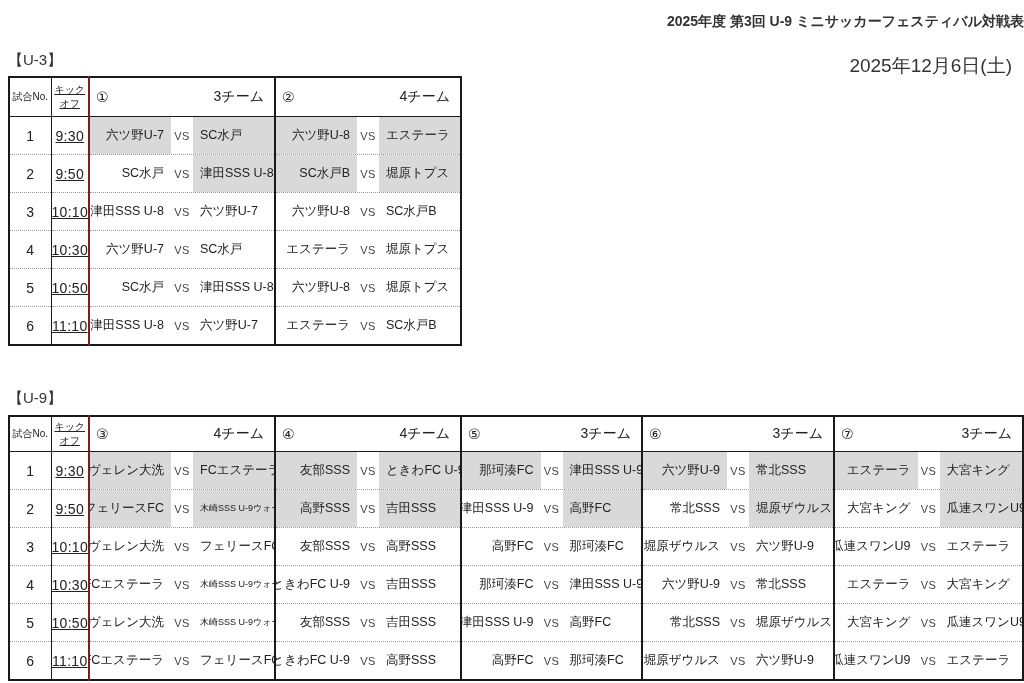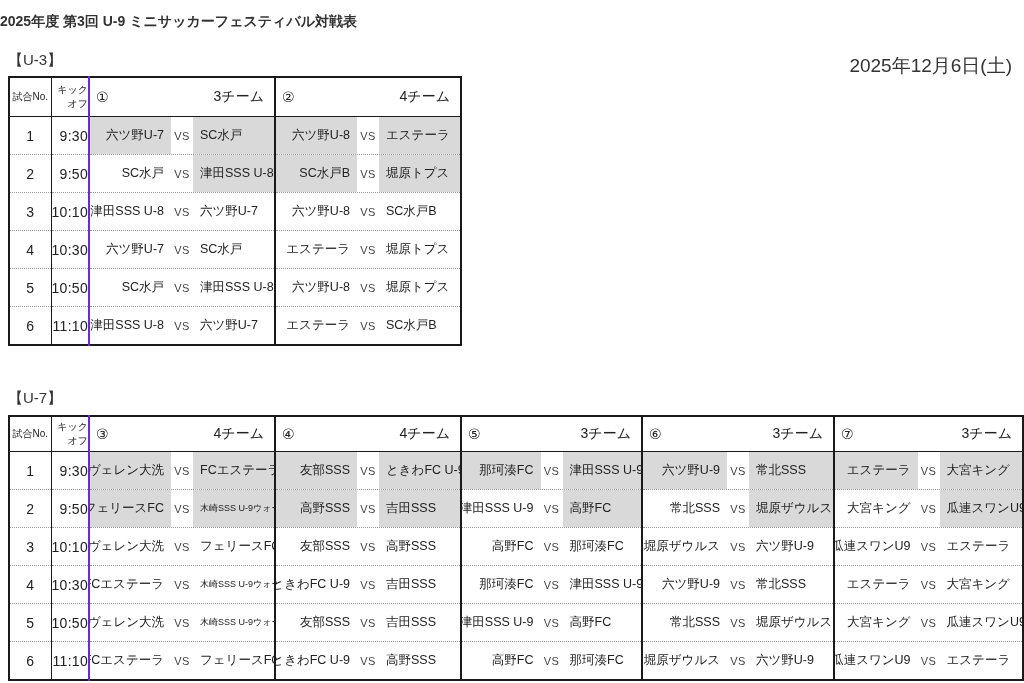--- a/index.html
+++ b/index.html
@@ -1,34 +1,34 @@
 <!DOCTYPE html>
 <html><head>
 <meta charset="utf-8">
 <style>
   html,body{margin:0;padding:0;background:#fff;}
   body{width:1024px;height:683px;position:relative;overflow:hidden;
        font-family:"Liberation Sans","DejaVu Sans",sans-serif;color:#2b2b2b;}
 
-  .title{position:absolute;top:13px;left:0;width:100%;text-align:left;
+  .title{position:absolute;top:13px;left:0;width:100%;text-align:right;
          font-size:14px;font-weight:600;color:#333;}
   .sec-head{position:absolute;font-size:15px;font-weight:500;color:#333;}
   #head-u8{top:51px;left:8px;}
   #head-u9{top:389px;left:8px;}
   #event-date{position:absolute;top:53px;right:12px;font-size:19px;color:#333;}
 
   table{position:absolute;border-collapse:collapse;table-layout:fixed;
         background:#fff;border:2px solid #1a1a1a;}
   #table-u8{top:76px;left:8px;width:452px;}
   #table-u9{top:415px;left:8px;width:1014px;}
 
   th,td{padding:0;margin:0;vertical-align:middle;}
   th{font-weight:400;}
   .no{border-right:1px solid #1a1a1a;text-align:center;}
-  .time{border-right:2px solid #6d28d9;text-align:right;}
+  .time{border-right:2px solid #7f1d1d;text-align:center;text-decoration:underline;}
   .match{border-right:2px solid #1a1a1a;}
   th.match:last-child,td.match:last-child{border-right:none;}
 
   thead th{border-bottom:1px solid #1a1a1a;height:38px;}
   #table-u9 thead th{height:34px;}
   tbody td{height:37px;}
   tbody tr + tr td{border-top:1px dotted #999;}
 
   th.no,th.time{font-size:10px;color:#222;}
   td.no,td.time{font-size:14px;color:#222;}
@@ -187,21 +187,21 @@
           <div class="match-inner">
             <span class="team home">エステーラ</span>
             <span class="vs">vs</span>
             <span class="team away">SC水戸B</span>
           </div>
         </td>
       </tr>
     </tbody>
 </table>
 
-<div class="sec-head" id="head-u9">【U-7】</div>
+<div class="sec-head" id="head-u9">【U-9】</div>
 
 <table id="table-u9">
   <colgroup>
     <col style="width:42px">
       <col style="width:38px">
     <col style="width:186px">
       <col style="width:186px">
     <col style="width:181px">
       <col style="width:192px">
       <col style="width:189px">

